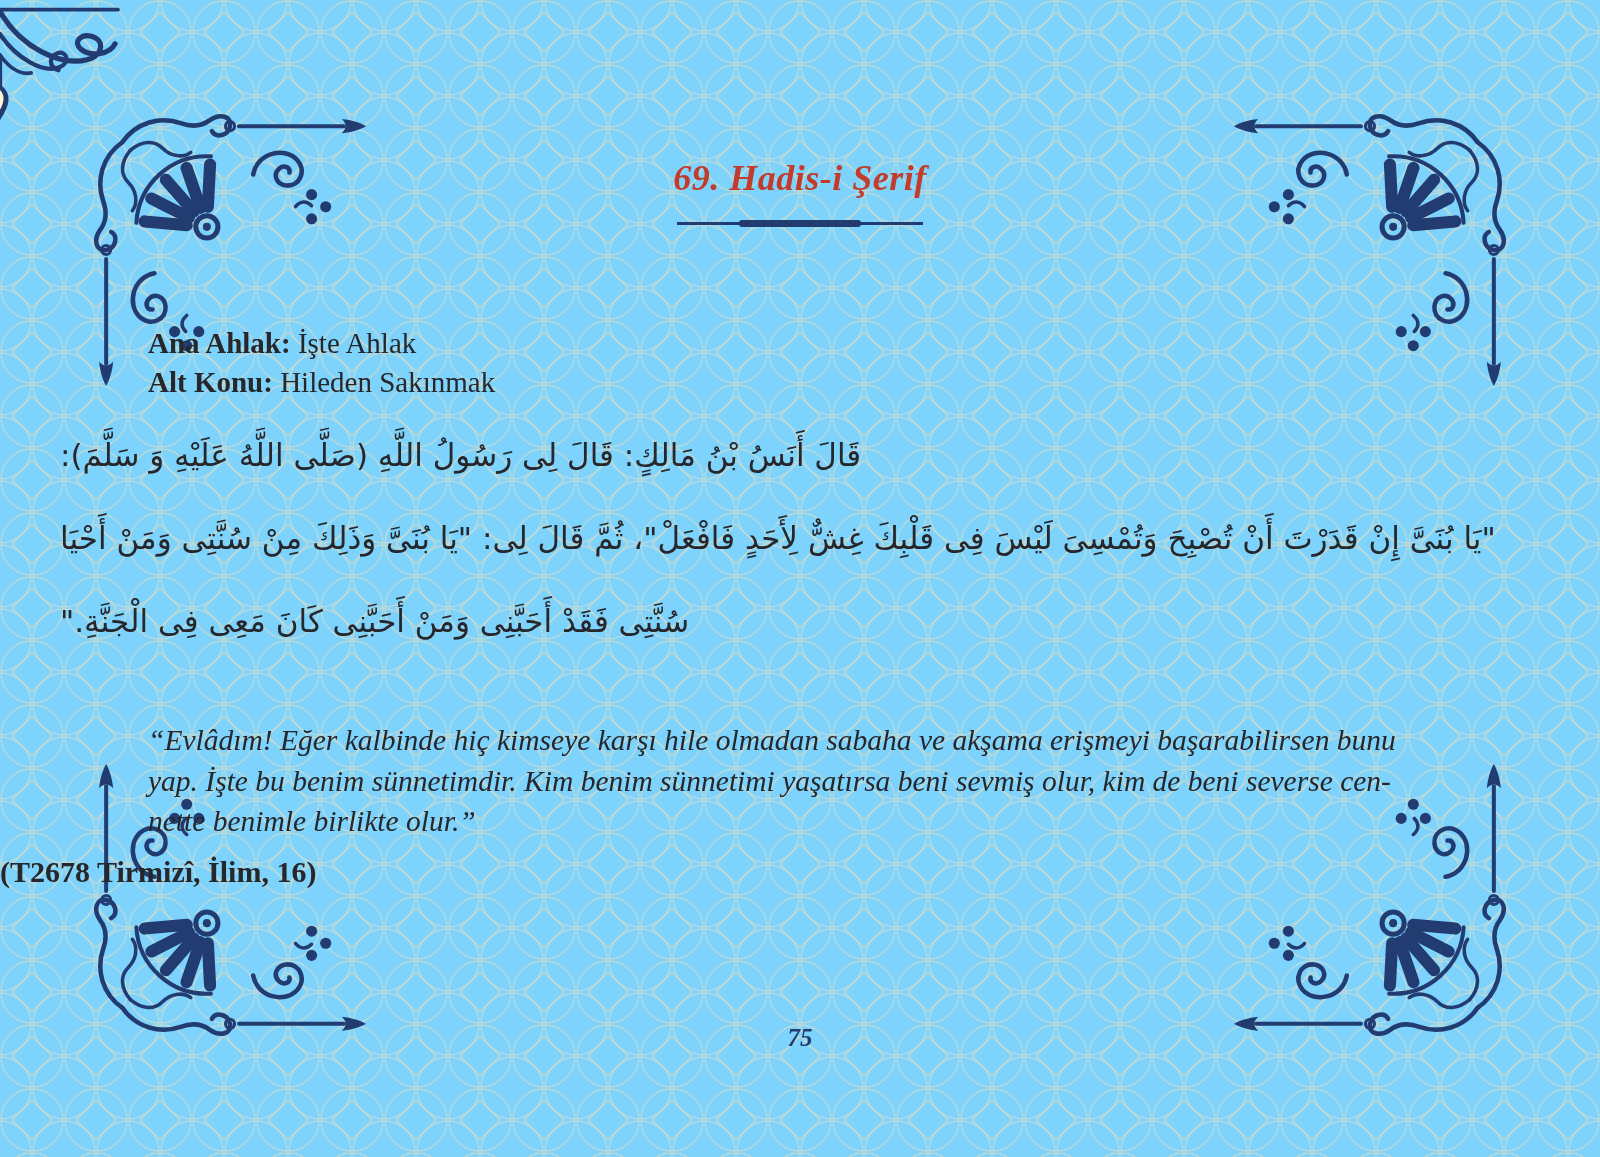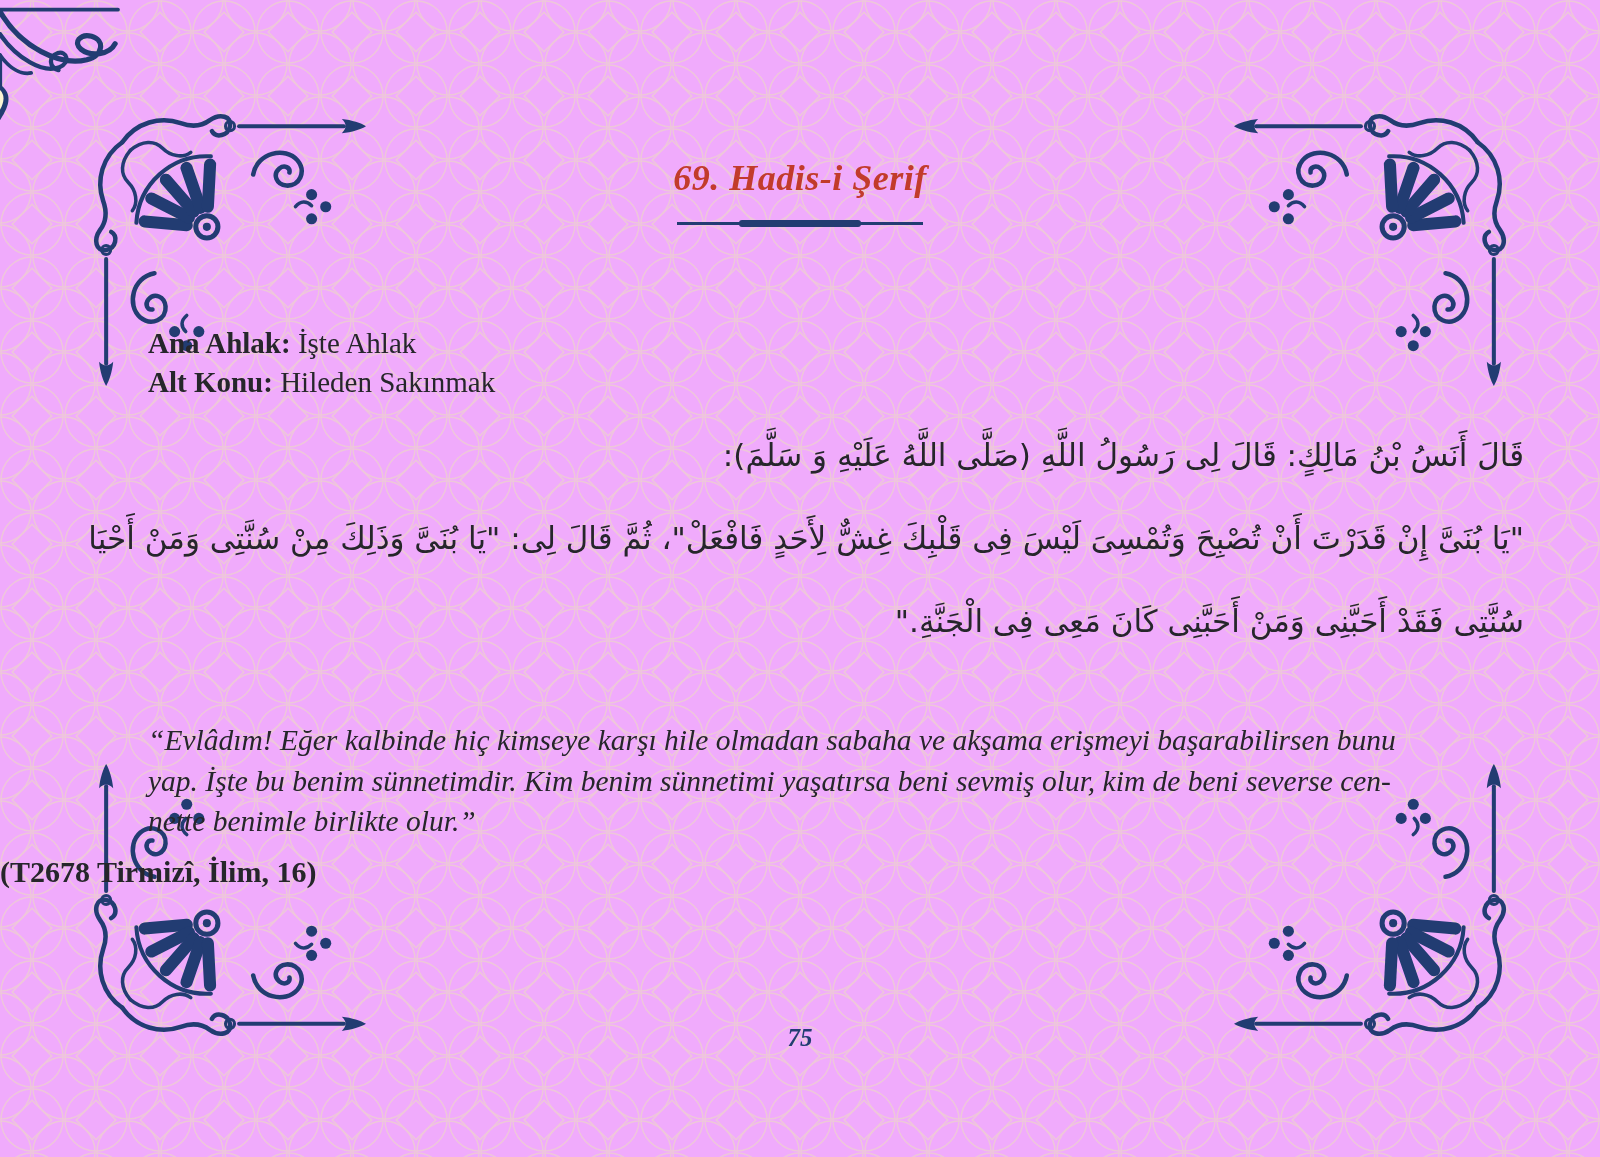--- a/index.html
+++ b/index.html
@@ -3,21 +3,21 @@
 <meta charset="utf-8">
 <style>
   html,body{margin:0;padding:0;}
   body{
     font-family:"Liberation Serif", serif;
     background:#fcf5d4;
   }
   #page{
     position:relative;
     width:1600px;height:1157px;
-    background:#f0abfc;
+    background:#7dd3fc;
     overflow:hidden;
   }
   #bg-pattern{
     position:absolute;inset:0;width:100%;height:100%;
     opacity:.55;pointer-events:none;
   }
   .layer{position:absolute;z-index:2;}
 
   
   .corner{position:absolute;width:282px;height:282px;z-index:1;}
@@ -48,21 +48,21 @@
 
   
   .topics{
     left:148px;top:324px;
     font-size:29px;line-height:39px;color:#26262b;
   }
   .topics b{font-weight:bold;}
 
   
   .arabic{
-    left:60px;right:76px;text-align:right;direction:rtl;
+    left:60px;right:63px;text-align:left;direction:rtl;
     font-family:"DejaVu Sans", sans-serif;
     font-size:31px;color:#26262b;line-height:70px;white-space:nowrap;
   }
   .ar1{top:420px;}
   .ar2{top:503px;}
   .ar3{top:586px;}
 
   
   .narrator{
     left:148px;top:680px;font-size:29px;color:#26262b;

